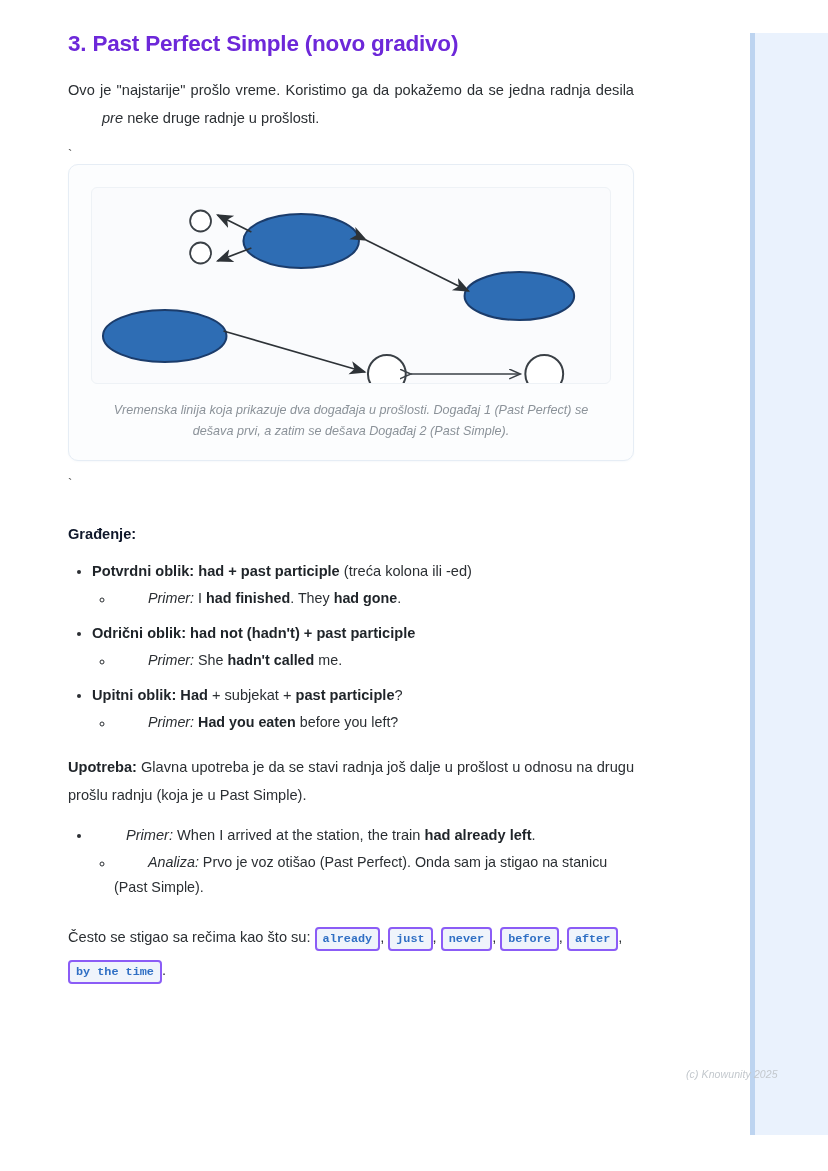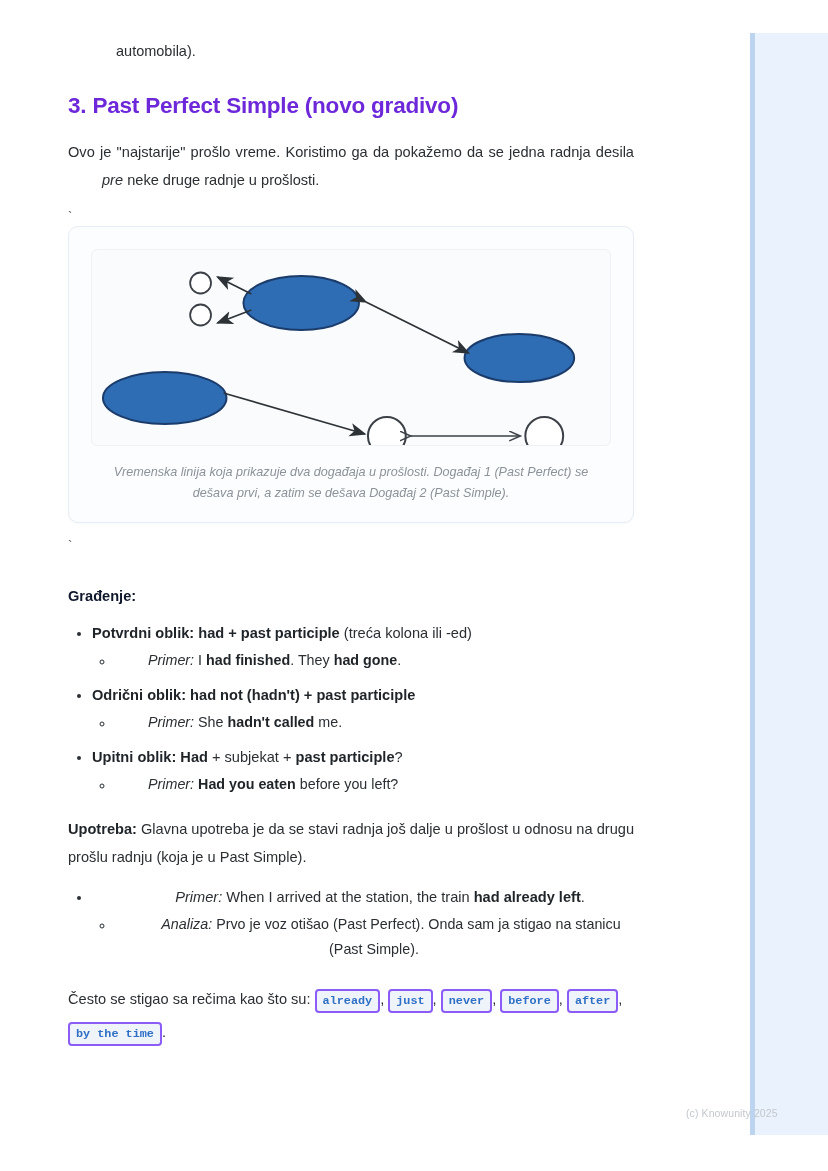--- a/index.html
+++ b/index.html
@@ -31,26 +31,27 @@
     top: 33px;
     width: 5px;
     height: 1102px;
     background: #bdd4f0;
   }
 
   
   #watermark {
     position: absolute;
     left: 686px;
-    top: 1107px;
+    top: 1068px;
     font-size: 10.5px;
     color: #c3c8cd;
     letter-spacing: .1px;
     white-space: nowrap;
     z-index: 5;
+    font-style: italic;
   }
 
   
   #content {
     position: absolute;
     left: 68px;
     top: 0;
     width: 566px;
   }
 
@@ -150,21 +151,20 @@
 
   b, strong { font-weight: 700; color: #1f2429; }
   i, em { font-style: italic; margin-left: 34px; }
 
   .usage-block { margin-top: 24px; }
 
   ul.plain-ex {
     margin: 14px 0 0 0;
     padding-left: 24px;
     list-style: disc;
-    text-align: center;
   }
   ul.plain-ex > li {
     font-size: 14.6px;
     line-height: 25px;
     color: #2b2f33;
   }
 
   p.keywords {
     margin: 22px 0 0 0;
     font-size: 14.6px;
@@ -186,21 +186,20 @@
 </head>
 <body>
 
 <div id="edge-band"></div>
 <div id="edge-band-rail"></div>
 
 <div id="watermark">(c) Knowunity 2025</div>
 
 <div id="content">
 
-  <p class="lead-line">automobila).</p>
 
   <h2 class="section-title">3. Past Perfect Simple (novo gradivo)</h2>
 
   <p class="body"><span>Ovo je "najstarije" prošlo vreme. Koristimo ga da pokažemo da se jedna radnja desila </span><em>pre</em><span> neke druge radnje u prošlosti.</span></p>
 
   <p class="tick">`</p>
 
   <div class="figure-card">
     <div class="figure-inner">
       <svg viewBox="0 0 520 195" preserveAspectRatio="none">

